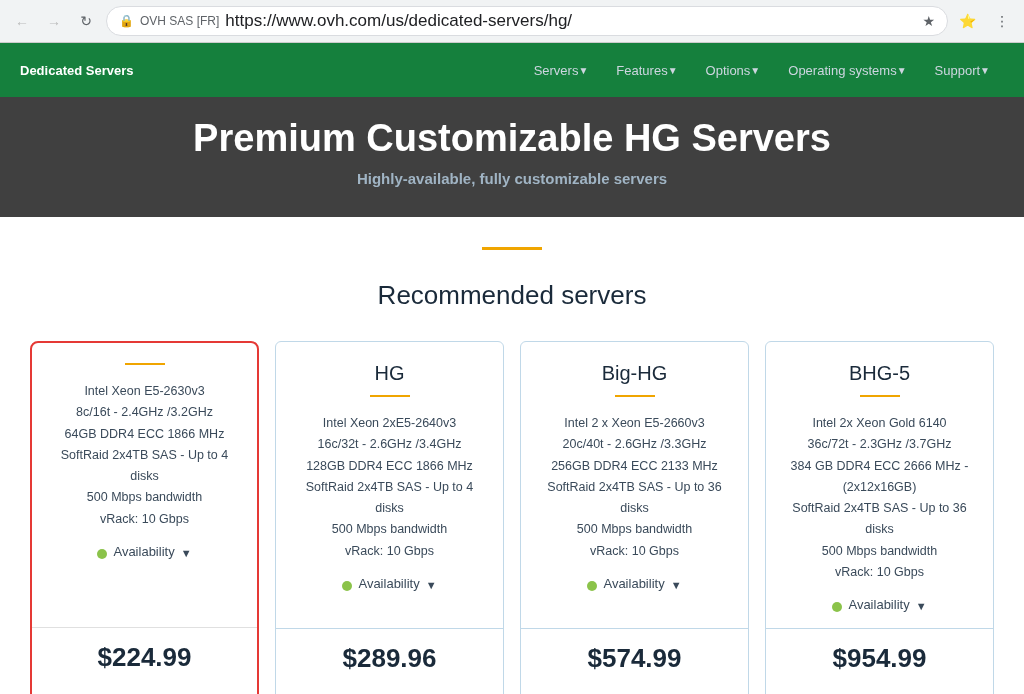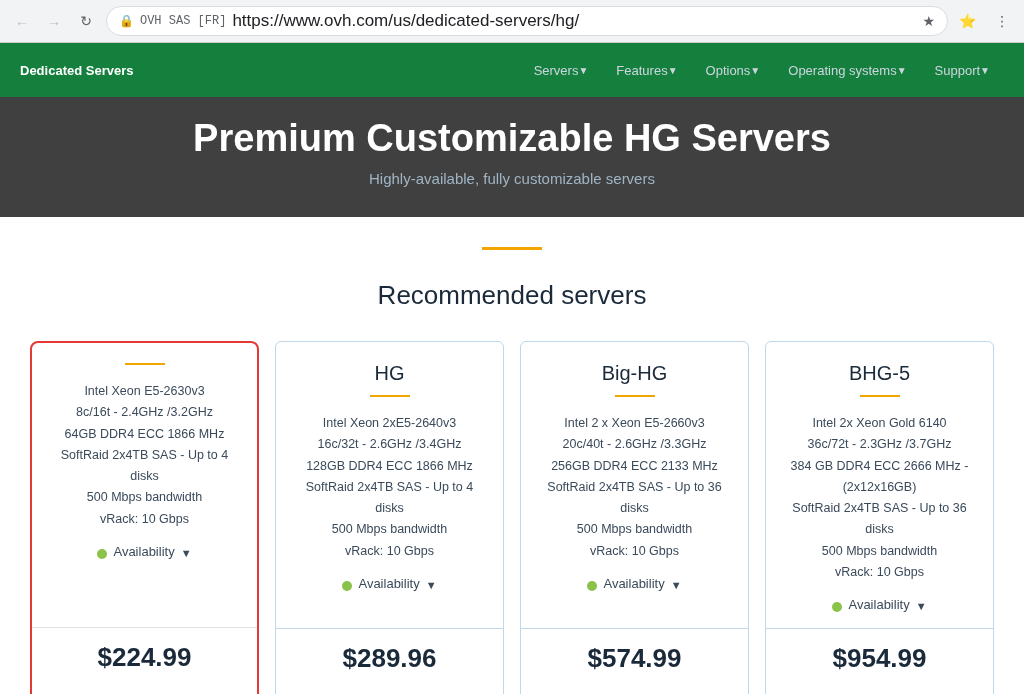--- a/index.html
+++ b/index.html
@@ -39,21 +39,21 @@
       flex: 1;
       display: flex;
       align-items: center;
       background: #fff;
       border: 1px solid #dadce0;
       border-radius: 20px;
       padding: 4px 12px;
       gap: 6px;
     }
     .lock-icon { color: #5f6368; font-size: 12px; }
-    .site-info { color: #5f6368; font-size: 12px; font-weight: 500; font-family: Liberation Mono, monospace; }
+    .site-info { color: #5f6368; font-size: 12px; font-weight: 500; }
     .address-bar-url { flex: 1; font-size: 17px; color: #202124; outline: none; border: none; }
     .star-icon { color: #5f6368; font-size: 14px; }
     .browser-actions {
       display: flex;
       gap: 6px;
     }
     .browser-action-btn {
       width: 28px;
       height: 28px;
       display: flex;
@@ -107,20 +107,21 @@
     }
     .page-title {
       font-size: 38px;
       font-weight: 700;
       color: #fff;
       margin-bottom: 10px;
     }
     .page-subtitle {
       color: #a0b4c4;
       font-size: 15px;
+      font-weight: bold;
     }
 
     
     .decorative-section {
       background: #fff;
       display: flex;
       justify-content: center;
       padding: 30px 0 10px;
     }
     .decorative-line {

